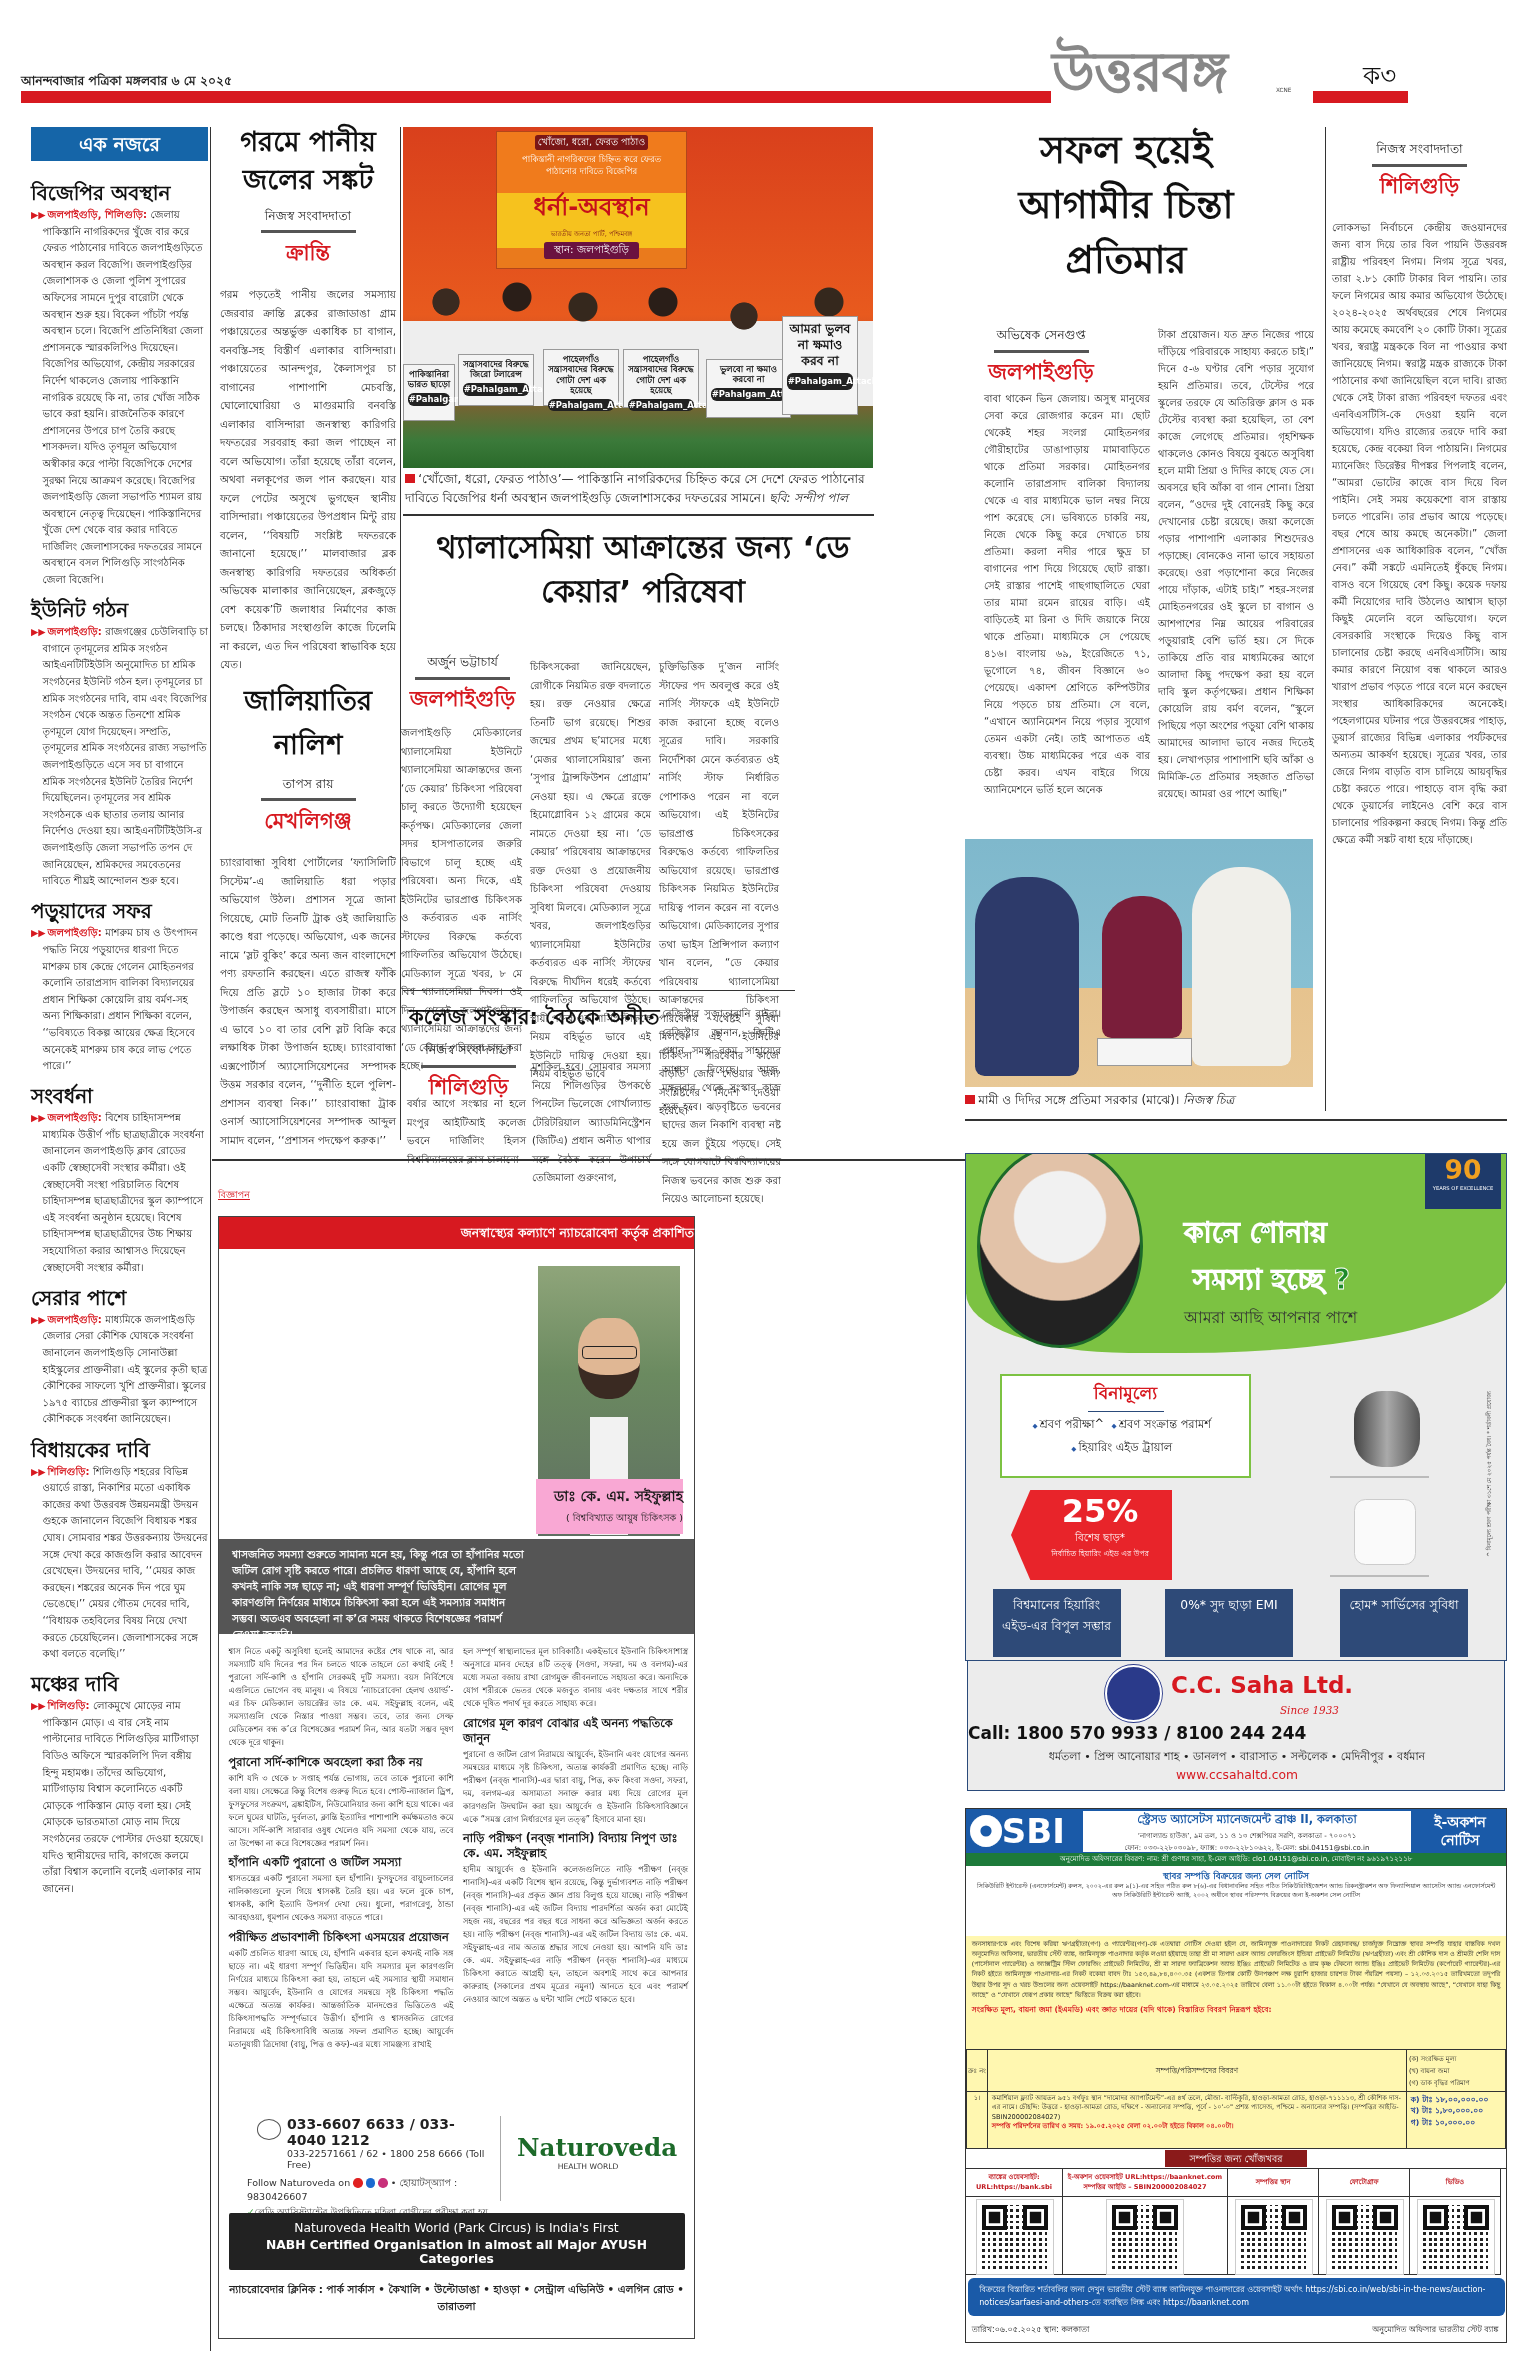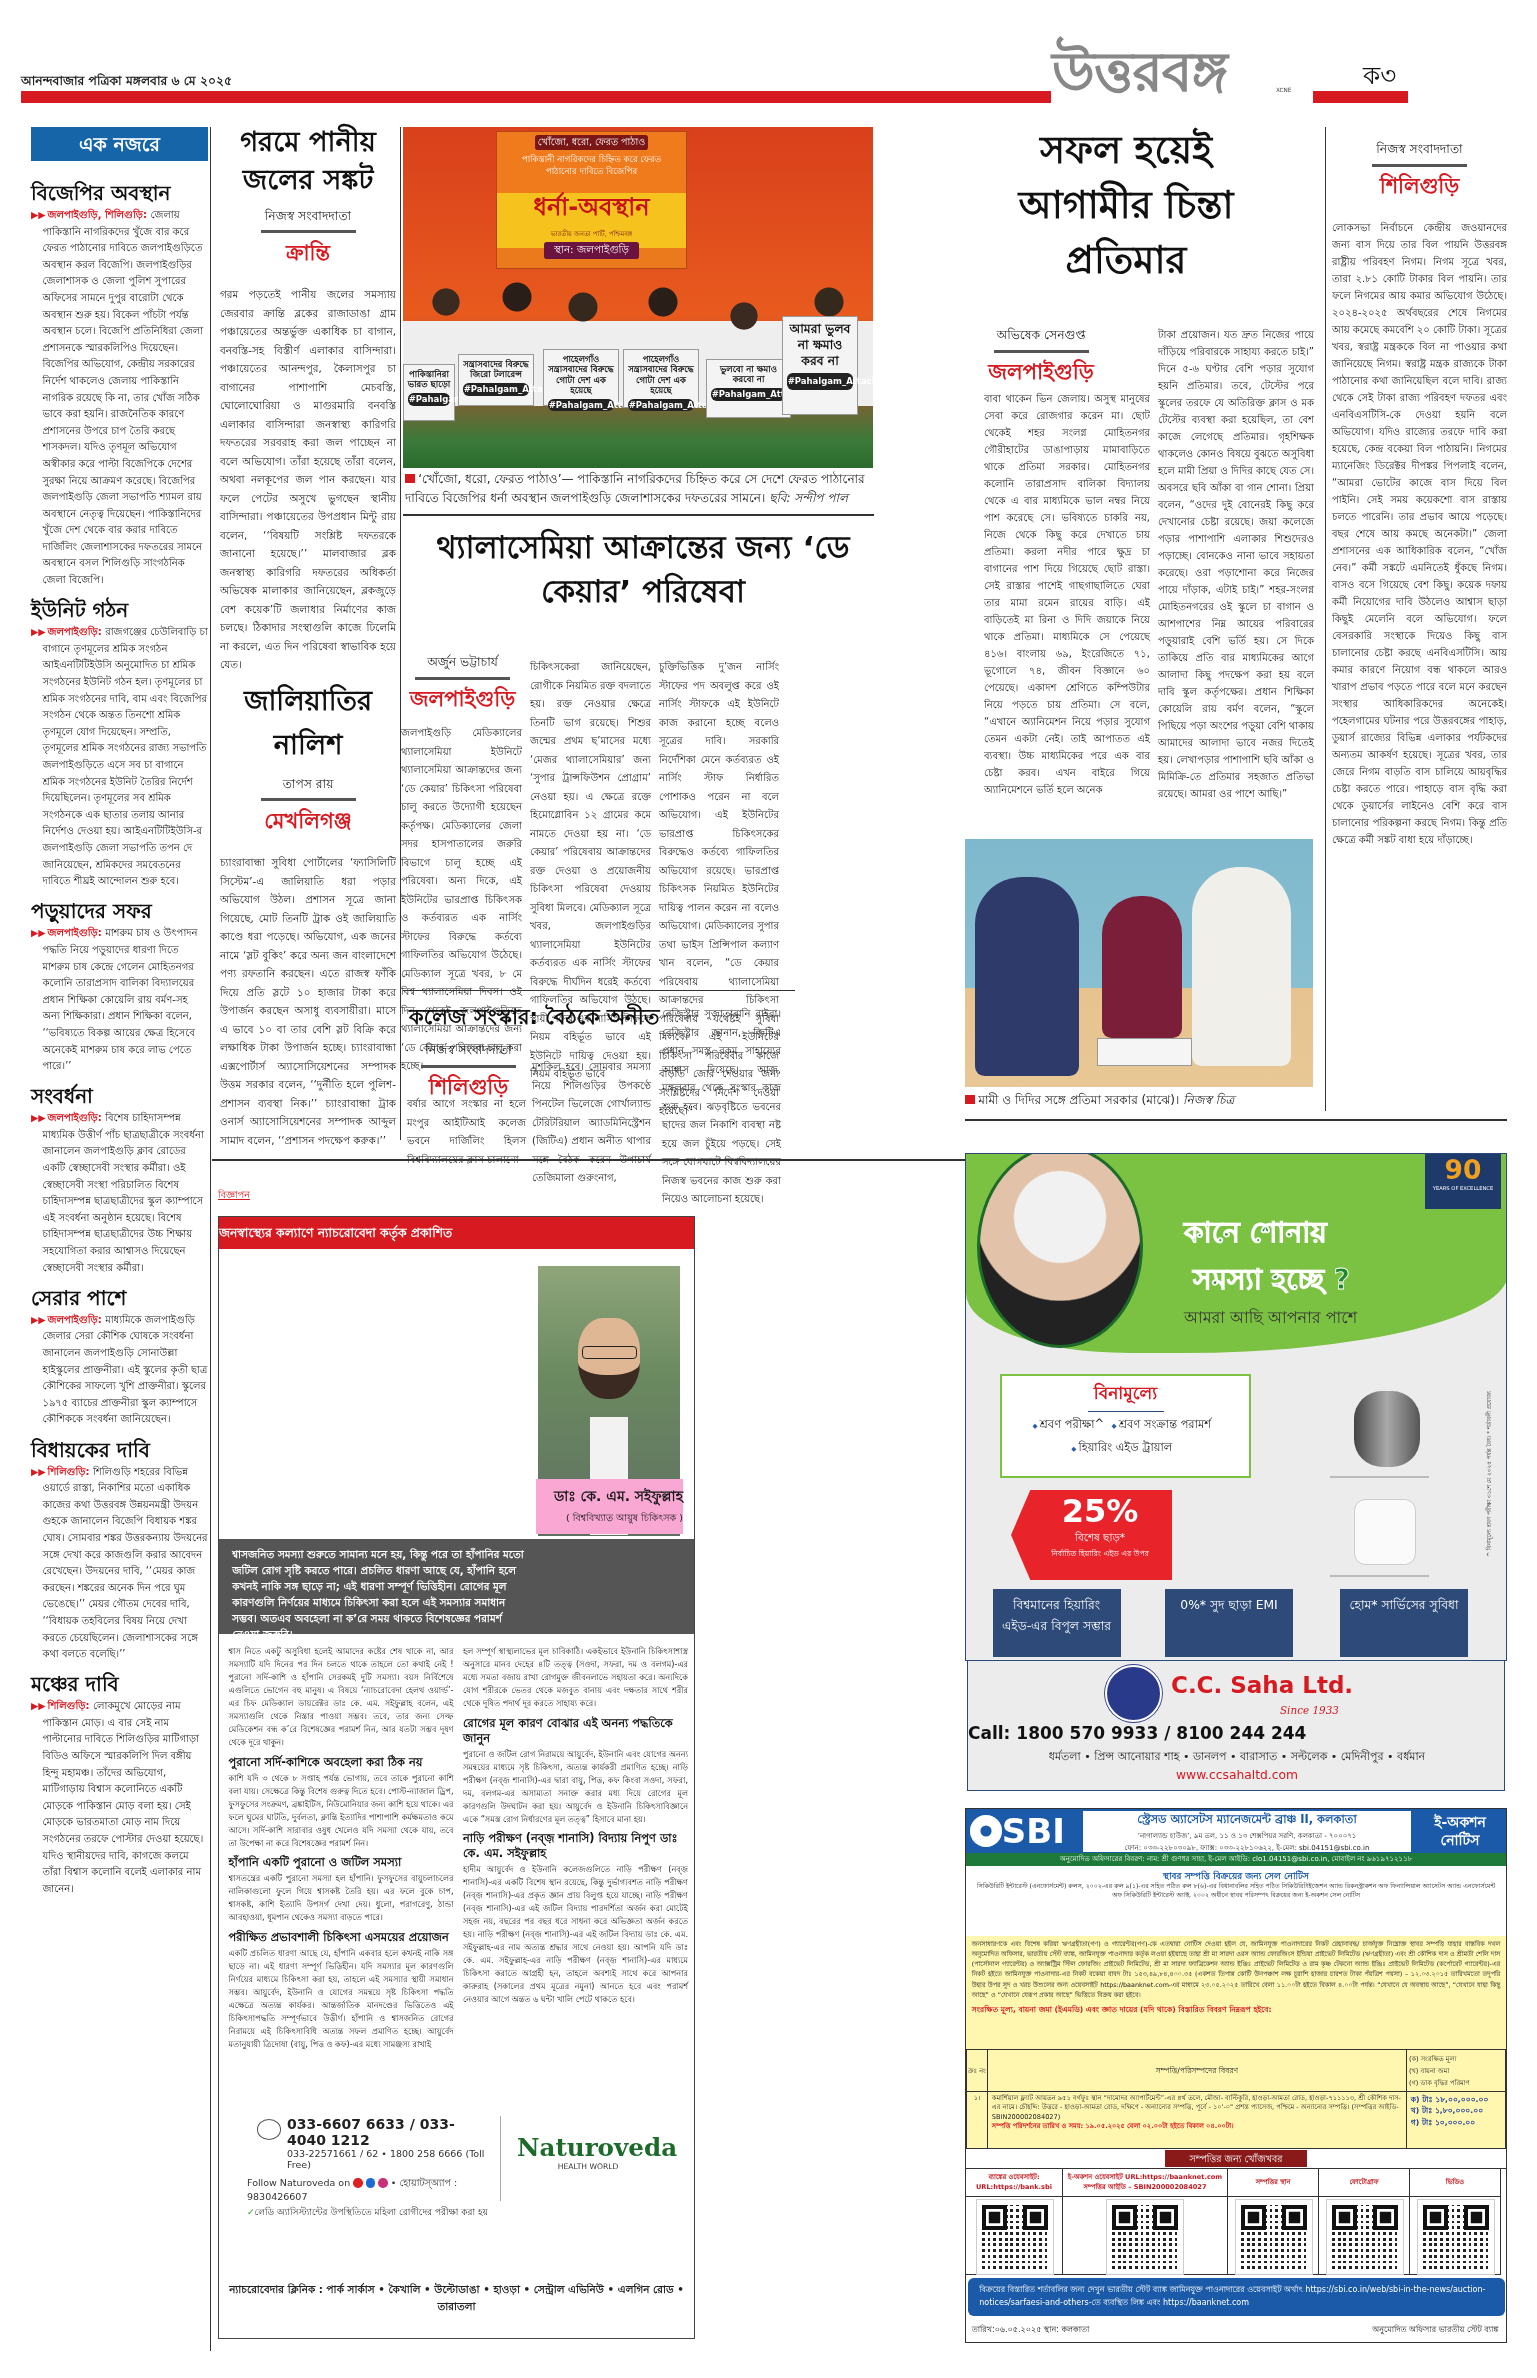--- a/index.html
+++ b/index.html
@@ -165,21 +165,21 @@
 <div class="abs" style="left:1332px;top:123px;width:175px">
   <div class="byline" style="margin-top:17px">নিজস্ব সংবাদদাতা</div>
   <div class="byrule"></div>
   <div class="place">শিলিগুড়ি</div>
   <div class="txt" style="margin-top:13.2px;font-size:10px;line-height:17px">লোকসভা নির্বাচনে কেন্দ্রীয় জওয়ানদের জন্য বাস দিয়ে তার বিল পায়নি উত্তরবঙ্গ রাষ্ট্রীয় পরিবহণ নিগম। নিগম সূত্রে খবর, তারা ২.৮১ কোটি টাকার বিল পায়নি। তার ফলে নিগমের আয় কমার অভিযোগ উঠেছে। ২০২৪-২০২৫ অর্থবছরের শেষে নিগমের আয় কমেছে কমবেশি ২০ কোটি টাকা। সূত্রের খবর, স্বরাষ্ট্র মন্ত্রককে বিল না পাওয়ার কথা জানিয়েছে নিগম। স্বরাষ্ট্র মন্ত্রক রাজ্যকে টাকা পাঠানোর কথা জানিয়েছিল বলে দাবি। রাজ্য থেকে সেই টাকা রাজ্য পরিবহণ দফতর এবং এনবিএসটিসি-কে দেওয়া হয়নি বলে অভিযোগ। যদিও রাজ্যের তরফে দাবি করা হয়েছে, কেন্দ্র বকেয়া বিল পাঠায়নি। নিগমের ম্যানেজিং ডিরেক্টর দীপঙ্কর পিপলাই বলেন, “আমরা ভোটের কাজে বাস দিয়ে বিল পাইনি। সেই সময় কয়েকশো বাস রাস্তায় চলতে পারেনি। তার প্রভাব আয়ে পড়েছে। বছর শেষে আয় কমছে অনেকটা।” জেলা প্রশাসনের এক আধিকারিক বলেন, “খোঁজ নেব।” কর্মী সঙ্কটে এমনিতেই ধুঁকছে নিগম। বাসও বসে গিয়েছে বেশ কিছু। কয়েক দফায় কর্মী নিয়োগের দাবি উঠলেও আশ্বাস ছাড়া কিছুই মেলেনি বলে অভিযোগ। ফলে বেসরকারি সংস্থাকে দিয়েও কিছু বাস চালানোর চেষ্টা করছে এনবিএসটিসি। আয় কমার কারণে নিয়োগ বন্ধ থাকলে আরও খারাপ প্রভাব পড়তে পারে বলে মনে করছেন সংস্থার আধিকারিকদের অনেকেই। পহেলগামের ঘটনার পরে উত্তরবঙ্গের পাহাড়, ডুয়ার্স রাজ্যের বিভিন্ন এলাকার পর্যটকদের অন্যতম আকর্ষণ হয়েছে। সূত্রের খবর, তার জেরে নিগম বাড়তি বাস চালিয়ে আয়বৃদ্ধির চেষ্টা করতে পারে। পাহাড়ে বাস বৃদ্ধি করা থেকে ডুয়ার্সের লাইনেও বেশি করে বাস চালানোর পরিকল্পনা করছে নিগম। কিন্তু প্রতি ক্ষেত্রে কর্মী সঙ্কট বাধা হয়ে দাঁড়াচ্ছে।</div>
 </div>
 <div class="hrule" style="left:965px;top:1119px;width:542px"></div>
 
 <div class="abs" style="left:218px;top:1188px;font-size:9.5px;color:#d71920;text-decoration:underline">বিজ্ঞাপন</div>
 <div class="adbox" style="left:218px;top:1216px;width:477px;height:1123px;border-width:0.9px">
-  <div style="background:#d71920;color:#fff;text-align:left;font-size:12.3px;font-weight:bold;height:32px;line-height:32px">জনস্বাস্থ্যের কল্যাণে ন্যাচরোবেদা কর্তৃক প্রকাশিত</div>
+  <div style="background:#d71920;color:#fff;text-align:right;font-size:12.3px;font-weight:bold;height:32px;line-height:32px">জনস্বাস্থ্যের কল্যাণে ন্যাচরোবেদা কর্তৃক প্রকাশিত</div>
   <div class="abs" style="left:319px;top:49px;width:142px;height:270px;background:linear-gradient(180deg,#8fa57a 0%,#6b8a60 40%,#5f6f62 100%)">
     <div class="abs" style="left:40px;top:52px;width:62px;height:81px;background:#e0b794;border-radius:40% 40% 45% 45%;border-bottom:24.6px solid #3a2a22"></div>
     <div class="abs" style="left:44px;top:80px;width:55px;height:13.2px;border:1.9px solid #222;border-radius:3.8px"></div>
     <div class="abs" style="left:52px;top:151px;width:38px;height:118px;background:#f2f2f2"></div>
   </div>
   <div class="abs" style="left:0;top:322px;width:475px;height:95px;background:#555"></div>
   <div class="abs" style="left:13.2px;top:329px;width:293px;color:#fff;font-size:10.4px;line-height:16px;font-weight:bold">শ্বাসজনিত সমস্যা শুরুতে সামান্য মনে হয়, কিন্তু পরে তা হাঁপানির মতো জটিল রোগ সৃষ্টি করতে পারে। প্রচলিত ধারণা আছে যে, হাঁপানি হলে কখনই নাকি সঙ্গ ছাড়ে না; এই ধারণা সম্পূর্ণ ভিত্তিহীন। রোগের মূল কারণগুলি নির্ণয়ের মাধ্যমে চিকিৎসা করা হলে এই সমস্যার সমাধান সম্ভব। অতএব অবহেলা না ক’রে সময় থাকতে বিশেষজ্ঞের পরামর্শ নেওয়া জরুরি।</div>
   <div class="abs" style="left:317px;top:262px;width:147px;height:55px;background:#f9a8d4;text-align:right">
     <div style="font-size:14px;font-weight:bold;margin-top:5.7px">ডাঃ কে. এম. সইফুল্লাহ</div>
     <div style="font-size:9.5px;margin-top:1.9px">( বিশ্ববিখ্যাত আয়ুষ চিকিৎসক )</div>
@@ -211,20 +211,24 @@
       <span style="display:inline-block;width:9.5px;height:9.5px;border-radius:50%;background:#1c6ad0;vertical-align:middle"></span>
       <span style="display:inline-block;width:9.5px;height:9.5px;border-radius:50%;background:#c8307a;vertical-align:middle"></span>
       <span>• হোয়াটস্অ্যাপ : 9830426607</span>
     </div>
     <div style="font-size:9px;margin-top:3.8px;color:#333"><span style="color:#2a9a2a;font-weight:bold">✓</span><span>লেডি অ্যাসিস্ট্যান্টের উপস্থিতিতে মহিলা রোগীদের পরীক্ষা করা হয়</span></div>
   </div>
   <div class="abs" style="left:281px;top:899px;width:0.9px;height:85px;background:#aaa"></div>
   <div class="abs" style="left:298px;top:916px;width:142px;text-align:center">
     <div style="font-size:24.6px;font-weight:bold;color:#1d6a2a;font-family:'DejaVu Serif',serif">Naturoveda</div>
     <div style="font-size:7.6px;color:#333">HEALTH WORLD</div>
+  </div>
+  <div class="abs" style="left:9.5px;top:996px;width:456px;height:57px;background:#222;color:#fff;text-align:center;border-radius:1.9px">
+    <div style="font-size:12.3px;margin-top:7.6px">Naturoveda Health World (Park Circus) is India's First</div>
+    <div style="font-size:12.3px;font-weight:bold;margin-top:3.8px">NABH Certified Organisation in almost all Major AYUSH Categories</div>
   </div>
   <div class="abs" style="left:9.5px;top:1065px;width:456px;text-align:center;font-size:10.4px;font-weight:bold;color:#222">ন্যাচরোবেদার ক্লিনিক : পার্ক সার্কাস • কৈখালি • উল্টোডাঙা • হাওড়া • সেন্ট্রাল এভিনিউ • এলগিন রোড • তারাতলা</div>
 </div>
 
 <div class="adbox" style="left:965px;top:1153px;width:542px;height:508px;border-color:#2a4a7a;background:#ececec;overflow:hidden">
   <div class="abs" style="left:0;top:0;width:542px;height:199px;background:#7cc242;border-radius:0 0 60% 30%/0 0 40% 30%"></div>
   <div class="abs" style="left:11.4px;top:-9.5px;width:166px;height:203px;border-radius:50%;border:3.8px solid #1d6a2a;background:radial-gradient(circle at 50% 35%,#f1f1f1 0 30%,#e2c2a8 31% 55%,#222 56%)"></div>
   <div class="abs" style="left:459px;top:0;width:76px;height:55px;background:#1e3a6a;text-align:center;color:#fff">
     <div style="font-size:26.5px;font-weight:bold;color:#f0a020">90</div>
     <div style="font-size:5.2px">YEARS OF EXCELLENCE</div>

